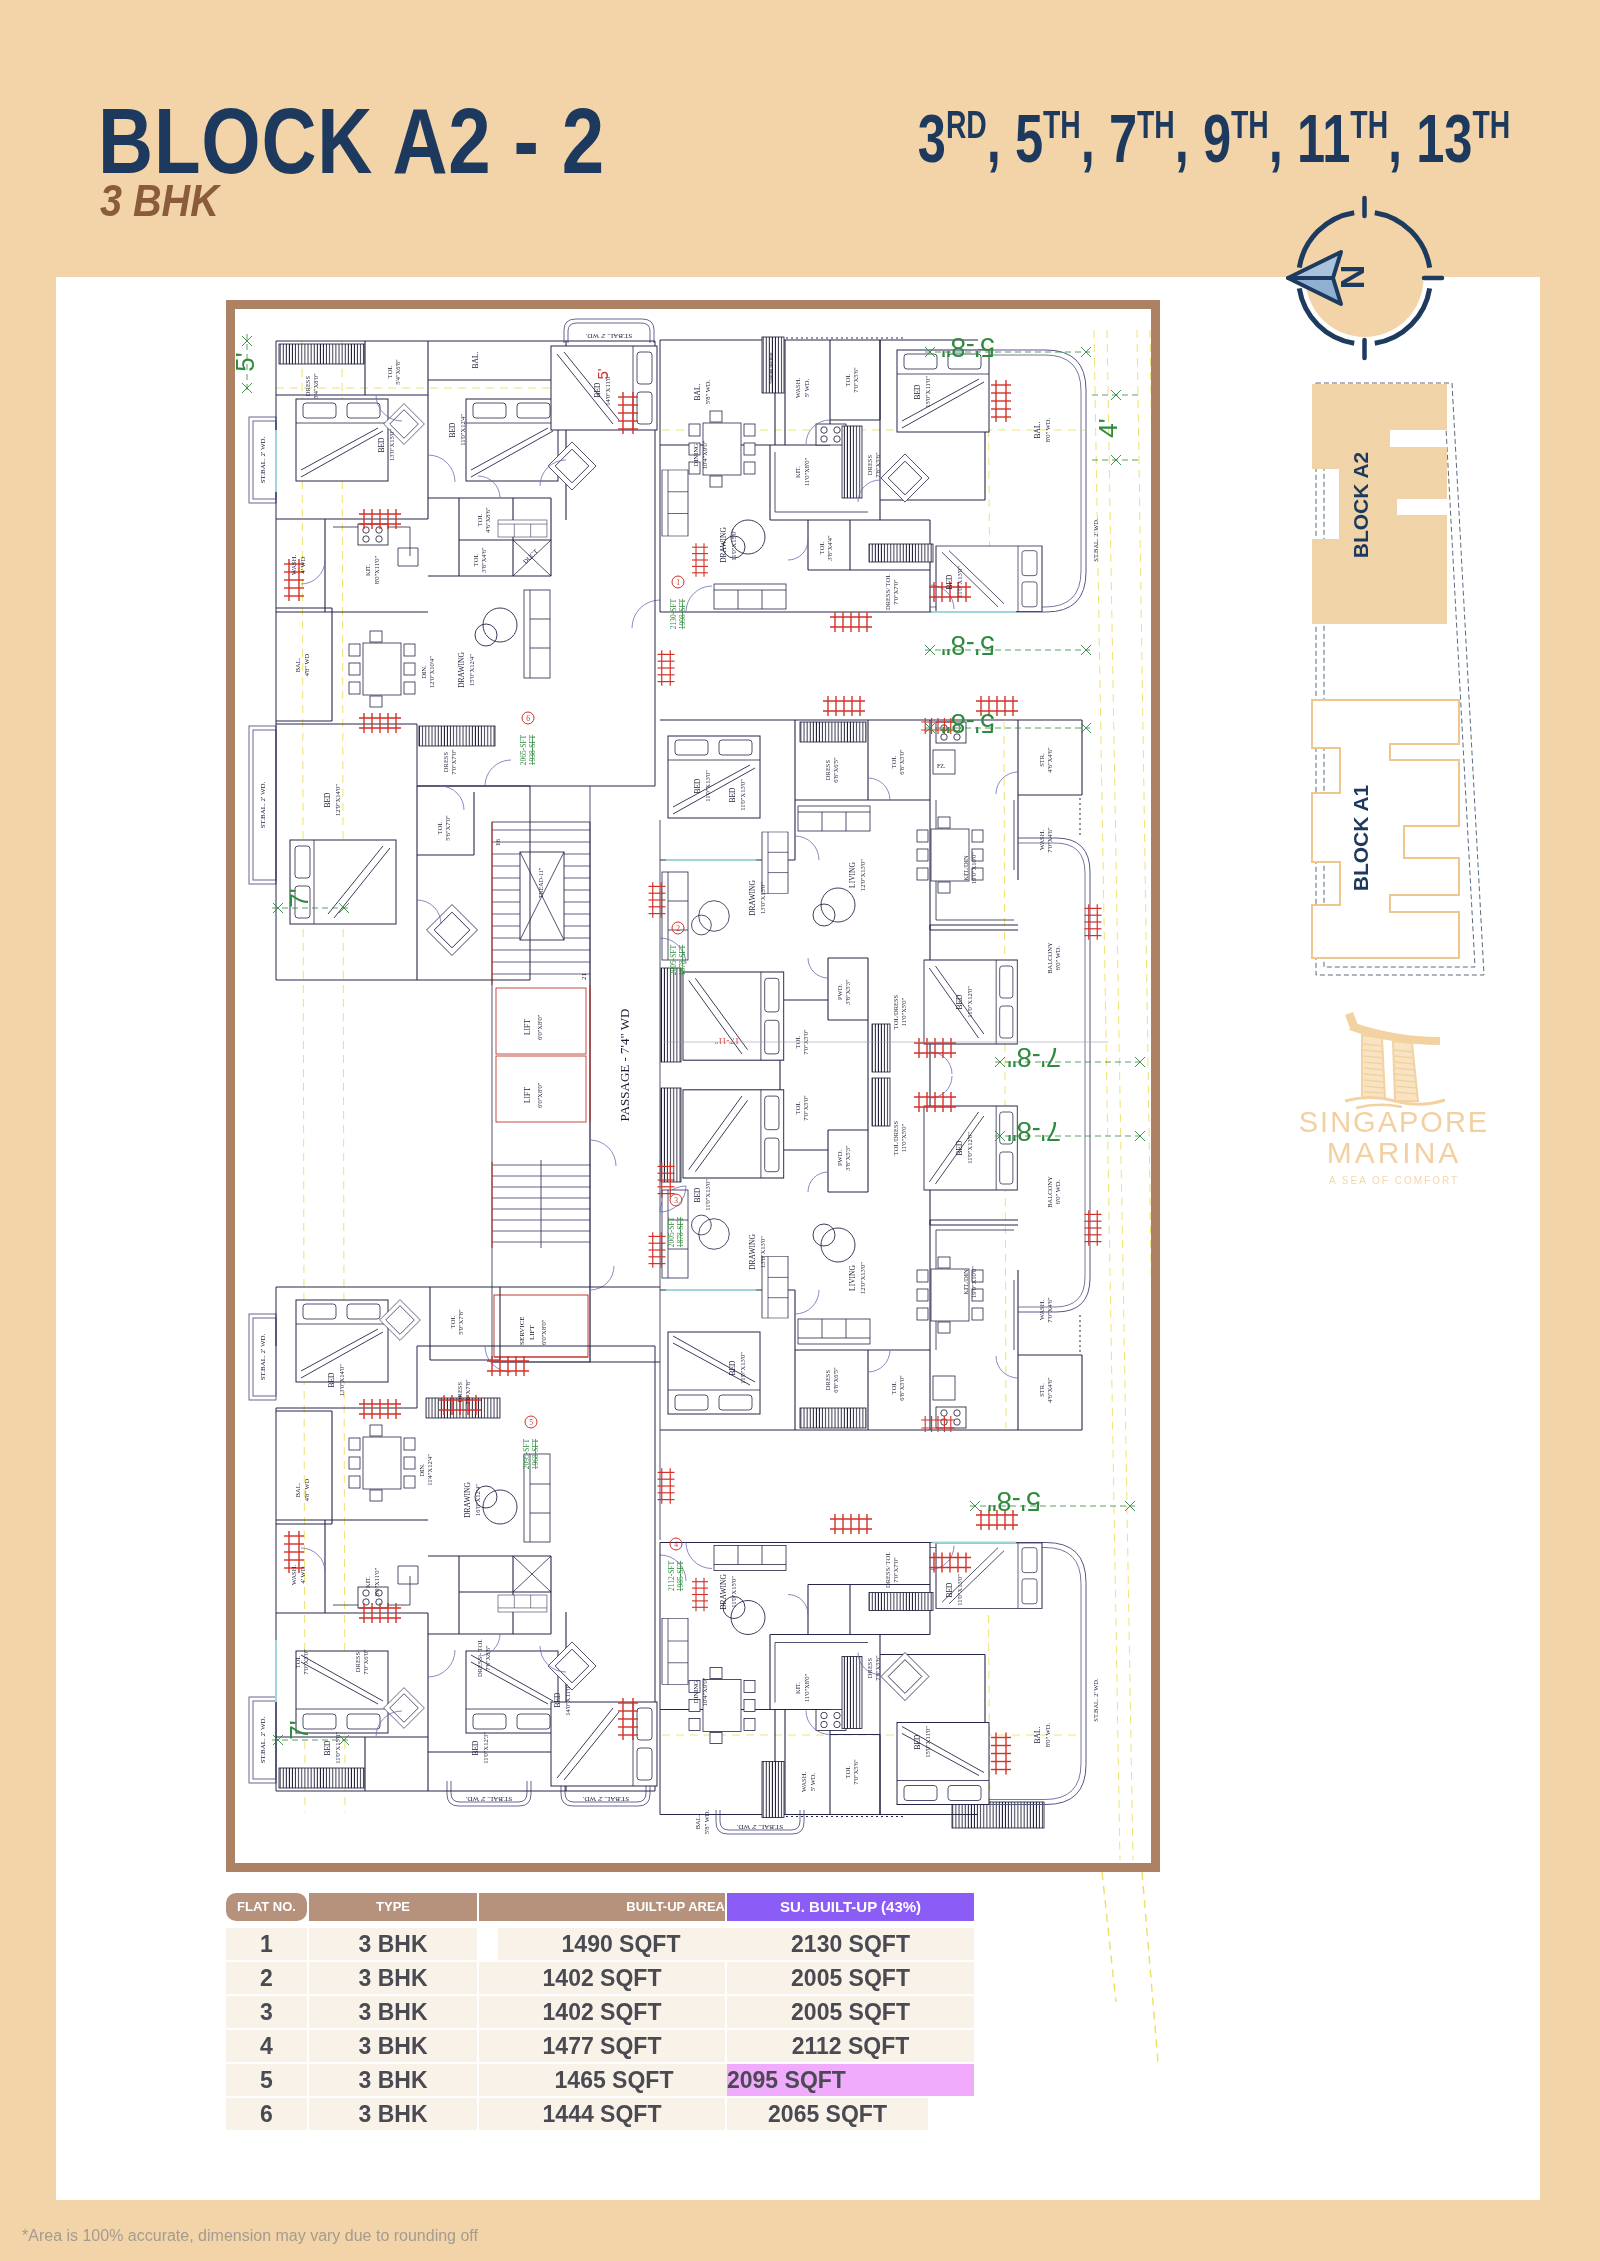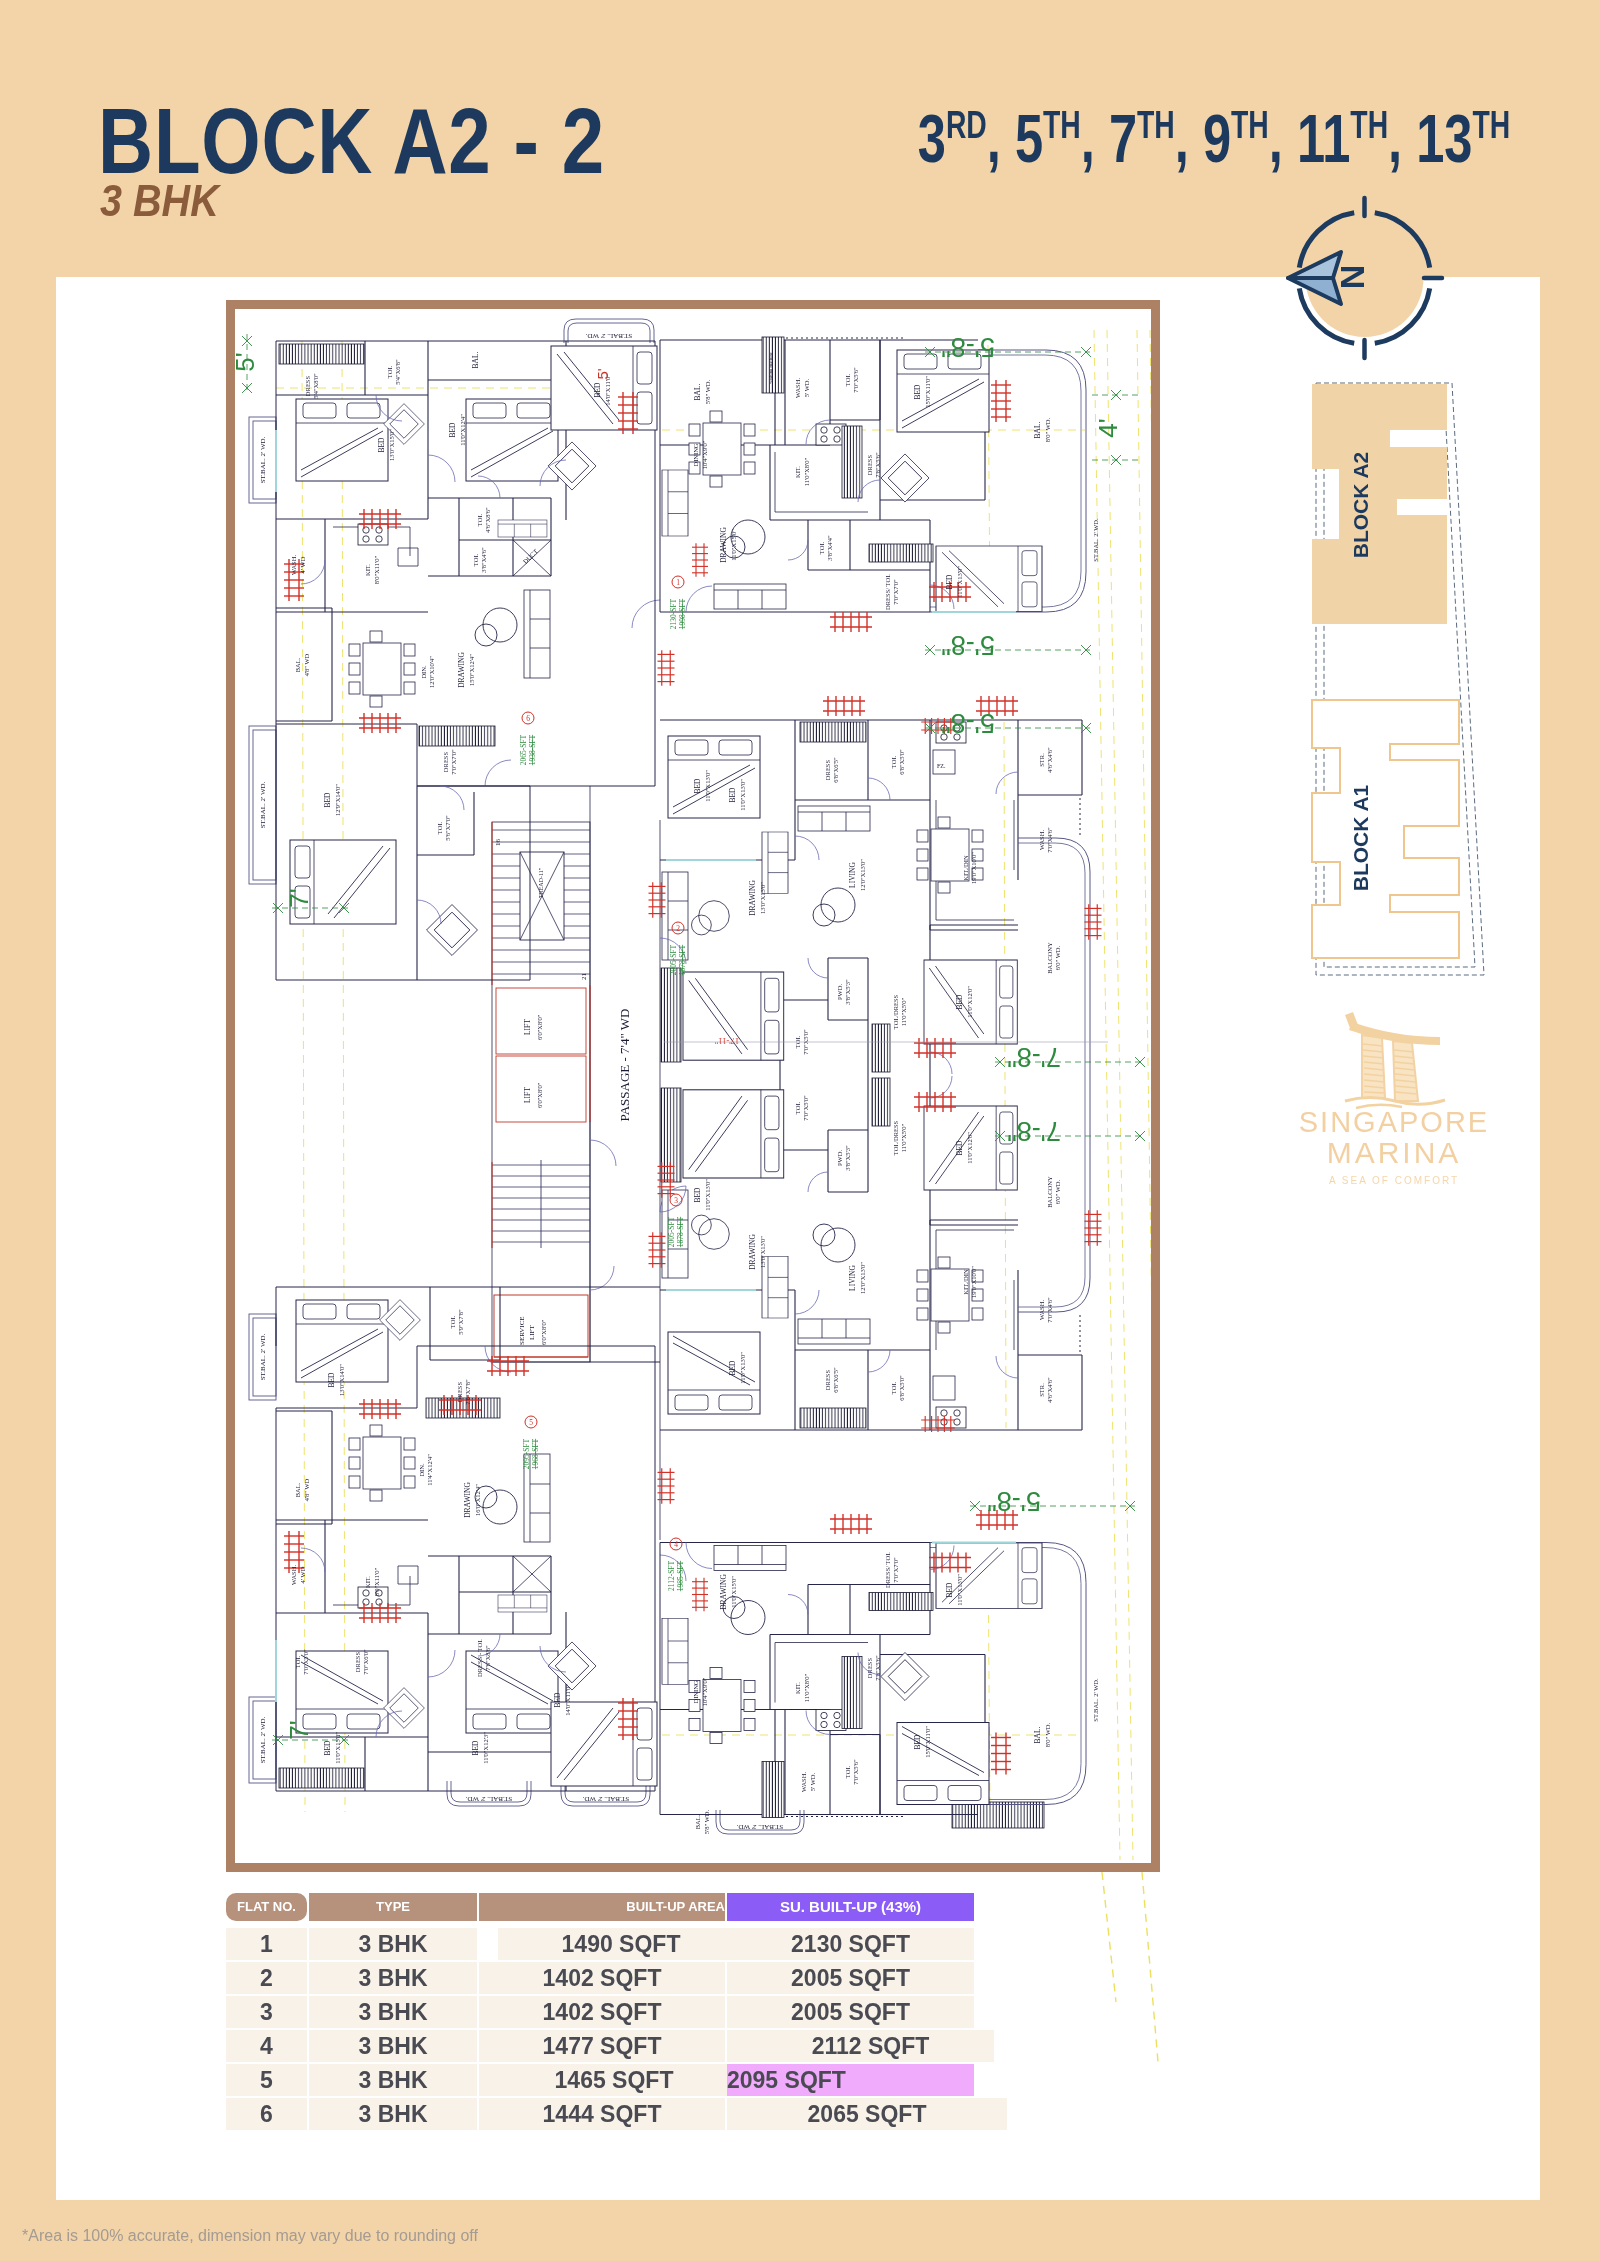--- a/index.html
+++ b/index.html
@@ -916,29 +916,29 @@
   <div style="position:relative;height:34px;">
     <div class="abs" style="left:0;top:1px;width:81px;height:32px;background:#f8f2e9;text-align:center;line-height:32px;">3</div>
     <div class="abs" style="left:83px;top:1px;width:168px;height:32px;background:#f8f2e9;text-align:center;line-height:32px;">3 BHK</div>
     <div class="abs" style="left:253px;top:1px;width:246px;height:32px;background:#f8f2e9;text-align:center;line-height:32px;">1402 SQFT</div>
     <div class="abs" style="left:501px;top:1px;width:247px;height:32px;background:#f8f2e9;text-align:center;line-height:32px;">2005 SQFT</div>
   </div>
   <div style="position:relative;height:34px;">
     <div class="abs" style="left:0;top:1px;width:81px;height:32px;background:#f8f2e9;text-align:center;line-height:32px;">4</div>
     <div class="abs" style="left:83px;top:1px;width:168px;height:32px;background:#f8f2e9;text-align:center;line-height:32px;">3 BHK</div>
     <div class="abs" style="left:253px;top:1px;width:246px;height:32px;background:#f8f2e9;text-align:center;line-height:32px;">1477 SQFT</div>
-    <div class="abs" style="left:501px;top:1px;width:247px;height:32px;background:#f8f2e9;text-align:center;line-height:32px;padding-left:20px;">2112 SQFT</div>
+    <div class="abs" style="left:501px;top:1px;width:247px;height:32px;background:#f8f2e9;text-align:center;line-height:32px;">2112 SQFT</div>
   </div>
   <div style="position:relative;height:34px;">
     <div class="abs" style="left:0;top:1px;width:81px;height:32px;background:#f8f2e9;text-align:center;line-height:32px;">5</div>
     <div class="abs" style="left:83px;top:1px;width:168px;height:32px;background:#f8f2e9;text-align:center;line-height:32px;">3 BHK</div>
     <div class="abs" style="left:253px;top:1px;width:270px;height:32px;background:#f8f2e9;text-align:center;line-height:32px;">1465 SQFT</div>
     <div class="abs" style="left:501px;top:1px;width:247px;height:32px;background:#f0abfc;text-align:left;line-height:32px;">2095 SQFT</div>
   </div>
   <div style="position:relative;height:34px;">
     <div class="abs" style="left:0;top:1px;width:81px;height:32px;background:#f8f2e9;text-align:center;line-height:32px;">6</div>
     <div class="abs" style="left:83px;top:1px;width:168px;height:32px;background:#f8f2e9;text-align:center;line-height:32px;">3 BHK</div>
     <div class="abs" style="left:253px;top:1px;width:246px;height:32px;background:#f8f2e9;text-align:center;line-height:32px;">1444 SQFT</div>
-    <div class="abs" style="left:501px;top:1px;width:280px;height:32px;background:#f8f2e9;text-align:center;line-height:32px;">2065 SQFT</div>
+    <div class="abs" style="left:501px;top:1px;width:201px;height:32px;background:#f8f2e9;text-align:center;line-height:32px;">2065 SQFT</div>
   </div>
 </div>
 
 <div class="abs" style="left:22px;top:2227px;font-size:16px;color:#a49b92;">*Area is 100% accurate, dimension may vary due to rounding off</div>
 
 </body></html>

